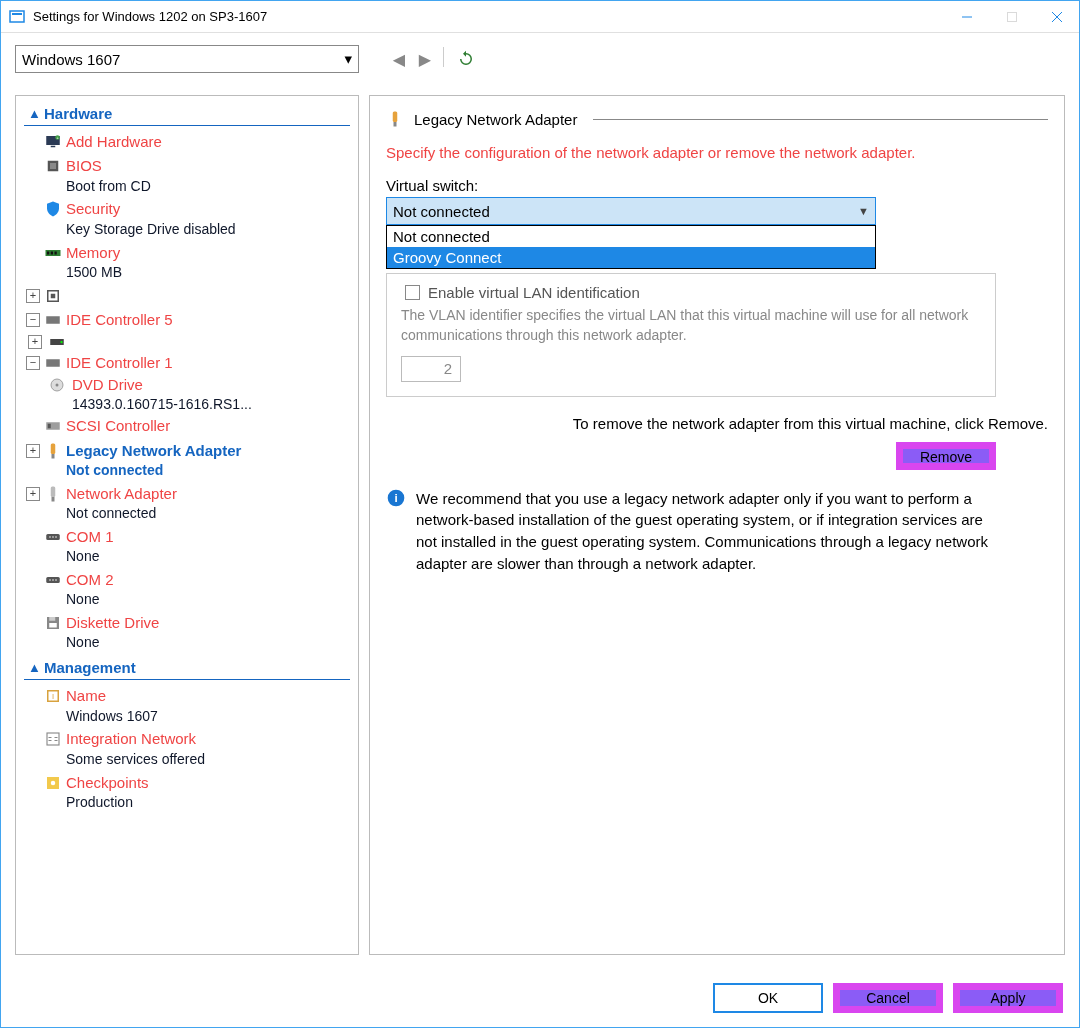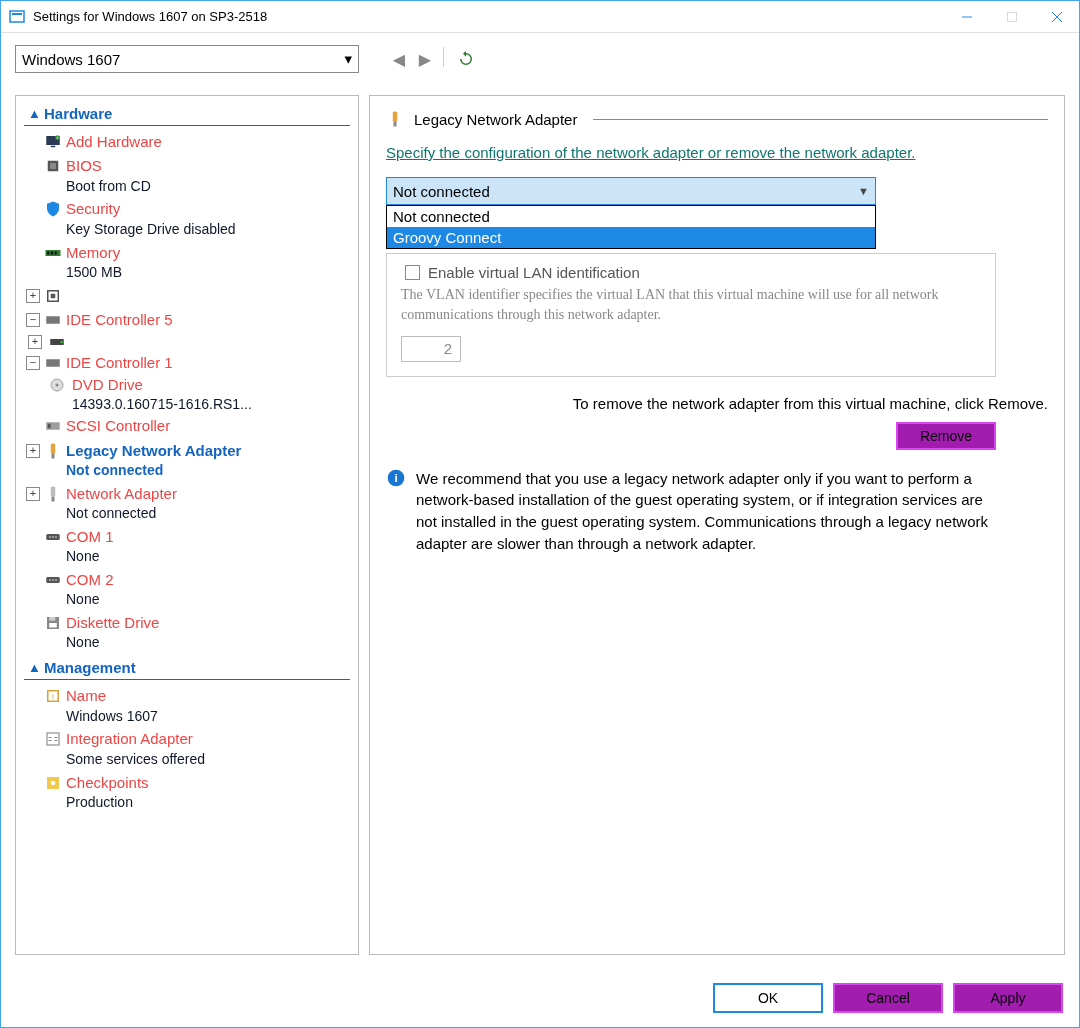--- a/index.html
+++ b/index.html
@@ -34,55 +34,55 @@
 .tree-label{color:#ef4444;}
 .tree-sub{color:#0f172a; font-size:14px;}
 .tree-item.selected .tree-label,.tree-item.selected .tree-sub{color:#1565c0; font-weight:bold;}
 .tree-child { padding-left:48px; display:flex; align-items:flex-start; gap:6px; font-size:15px;}
 .tree-child .tree-expander{margin-left:-36px;}
 .detail { flex:1; border:1px solid #bbb; background:#fff; padding:14px 16px; position:relative; overflow:visible;}
 .detail-header{display:flex; align-items:center; gap:10px; margin-bottom:14px;}
 .detail-header-icon{width:18px; height:18px;}
 .detail-title{font-size:15px;}
 .detail-header-line{flex:1; height:1px; background:#888; margin-left:6px;}
-.detail-text{font-size:15px; color:#0f766e; margin:6px 0 14px 0; line-height:1.4;text-decoration:underline;}
+.detail-text{font-size:15px; color:#ef4444; margin:6px 0 14px 0; line-height:1.4;}
 .field-label{font-size:15px; margin-bottom:3px;}
 .combo { width:490px; height:28px; border:1px solid #1e88e5; background:#cce4f7; display:flex; align-items:center; justify-content:space-between; padding:0 6px; font-size:15px; position:relative;}
 .combo-text{color:#000;}
 .combo-caret{font-size:11px; color:#444;}
 .dropdown { position:absolute; top:27px; left:-1px; width:490px; border:1px solid #000; background:#fff; z-index:10;}
 .dd-option{padding:2px 6px; font-size:15px;}
 .dd-option.highlight{background:#1e88e5; color:#fff;}
 .vlan-box{border:1px solid #ccc; padding:10px 14px 14px 14px; margin-top:48px; position:relative; width:610px;}
 .checkbox-row{display:flex; align-items:center; gap:8px; color:#555; font-size:15px; margin-bottom:0; margin-left:4px;}
 .chk{width:15px; height:15px; border:1px solid #888; background:#fff; flex-shrink:0;}
-.vlan-desc{color:#888; font-size:14px; line-height:1.45; margin:4px 0 10px 0;font-family:Liberation Serif, serif;}
+.vlan-desc{color:#888; font-size:14px; line-height:1.45; margin:4px 0 10px 0;}
 .vlan-input{width:60px; height:26px; border:1px solid #bbb; text-align:right; padding:0 8px; font-size:15px; color:#888; background:#fff;}
 .remove-text{font-size:15px; margin:18px 0 10px 0;text-align:right;}
 .remove-btn-row{display:flex; justify-content:flex-end; width:610px;}
-.btn{min-width:100px; height:28px; border:2px solid #d946ef; background:#a21caf; font-size:14px; padding:0 14px;}
+.btn{min-width:100px; height:28px; border:7px solid #d946ef; background:#8b5cf6; font-size:14px; padding:0 14px;}
 .info-row{display:flex; gap:10px; margin-top:18px; width:610px;}
 .info-icon{width:20px; height:20px; flex-shrink:0; color:#1976d2;}
 .info-text{font-size:15px; line-height:1.45;}
 .footer{display:flex; justify-content:flex-end; gap:10px; padding:6px 2px 2px 0;align-items:center;}
 .footer .btn{min-width:110px; height:30px;}
 .btn.primary{border:2px solid #1e88e5; background:#fff;}
 svg{display:block;}
 </style>
 </head>
 <body>
 
 <div class="titlebar">
   <span class="titlebar-icon">
     <svg viewBox="0 0 16 16" width="16" height="16">
         <rect x="1" y="2" width="14" height="11" fill="none" stroke="#1e88e5" stroke-width="1.5"></rect>
         <rect x="3" y="4" width="10" height="2" fill="#1e88e5"></rect>
       </svg>
   </span>
-  <span class="titlebar-text">Settings for Windows 1607 on SP3-2518</span>
+  <span class="titlebar-text">Settings for Windows 1202 on SP3-1607</span>
   <div class="titlebar-controls">
     <div class="titlebar-btn">
         <svg width="12" height="12" viewBox="0 0 12 12">
           <line x1="1" y1="6" x2="11" y2="6" stroke="#1e88e5" stroke-width="1"></line>
         </svg>
       </div>
     <div class="titlebar-btn max">
         <svg width="12" height="12" viewBox="0 0 12 12">
           <rect x="1.5" y="1.5" width="9" height="9" fill="none" stroke="#888" stroke-width="1"></rect>
         </svg>
@@ -376,21 +376,21 @@
         <div class="tree-item">
             <div class="tree-row">
           <span class="tree-expander blank"></span>
           <span class="tree-icon">
                 <svg width="18" height="18" viewBox="0 0 24 24">
                   <rect x="4" y="4" width="16" height="16" fill="none" stroke="#888" stroke-width="1.5"></rect>
                   <path d="M6 10h4M6 14h4M14 10h4M14 14h4" stroke="#888" stroke-width="1.5"></path>
                 </svg>
               </span>
           <div class="tree-labels">
-                <span class="tree-label">Integration Adapter</span>
+                <span class="tree-label">Integration Network</span>
                 <span class="tree-sub">Some services offered</span>
               </div>
         </div>
           </div>
 
         <div class="tree-item">
             <div class="tree-row">
           <span class="tree-expander blank"></span>
           <span class="tree-icon">
                 <svg width="18" height="18" viewBox="0 0 24 24">
@@ -415,20 +415,21 @@
               <rect x="9" y="2" width="6" height="14" rx="2" fill="#e6a23c"></rect>
               <rect x="10" y="16" width="4" height="6" fill="#888"></rect>
             </svg>
           </span>
         <span class="detail-title">Legacy Network Adapter</span>
         <div class="detail-header-line"></div>
       </div>
 
       <div class="detail-text">Specify the configuration of the network adapter or remove the network adapter.</div>
 
+      <div class="field-label">Virtual switch:</div>
       <div class="combo">
         <span class="combo-text">Not connected</span>
         <span class="combo-caret">▼</span>
         <div class="dropdown">
           <div class="dd-option">Not connected</div>
           <div class="dd-option highlight">Groovy Connect</div>
         </div>
       </div>
 
       <div class="vlan-box">

